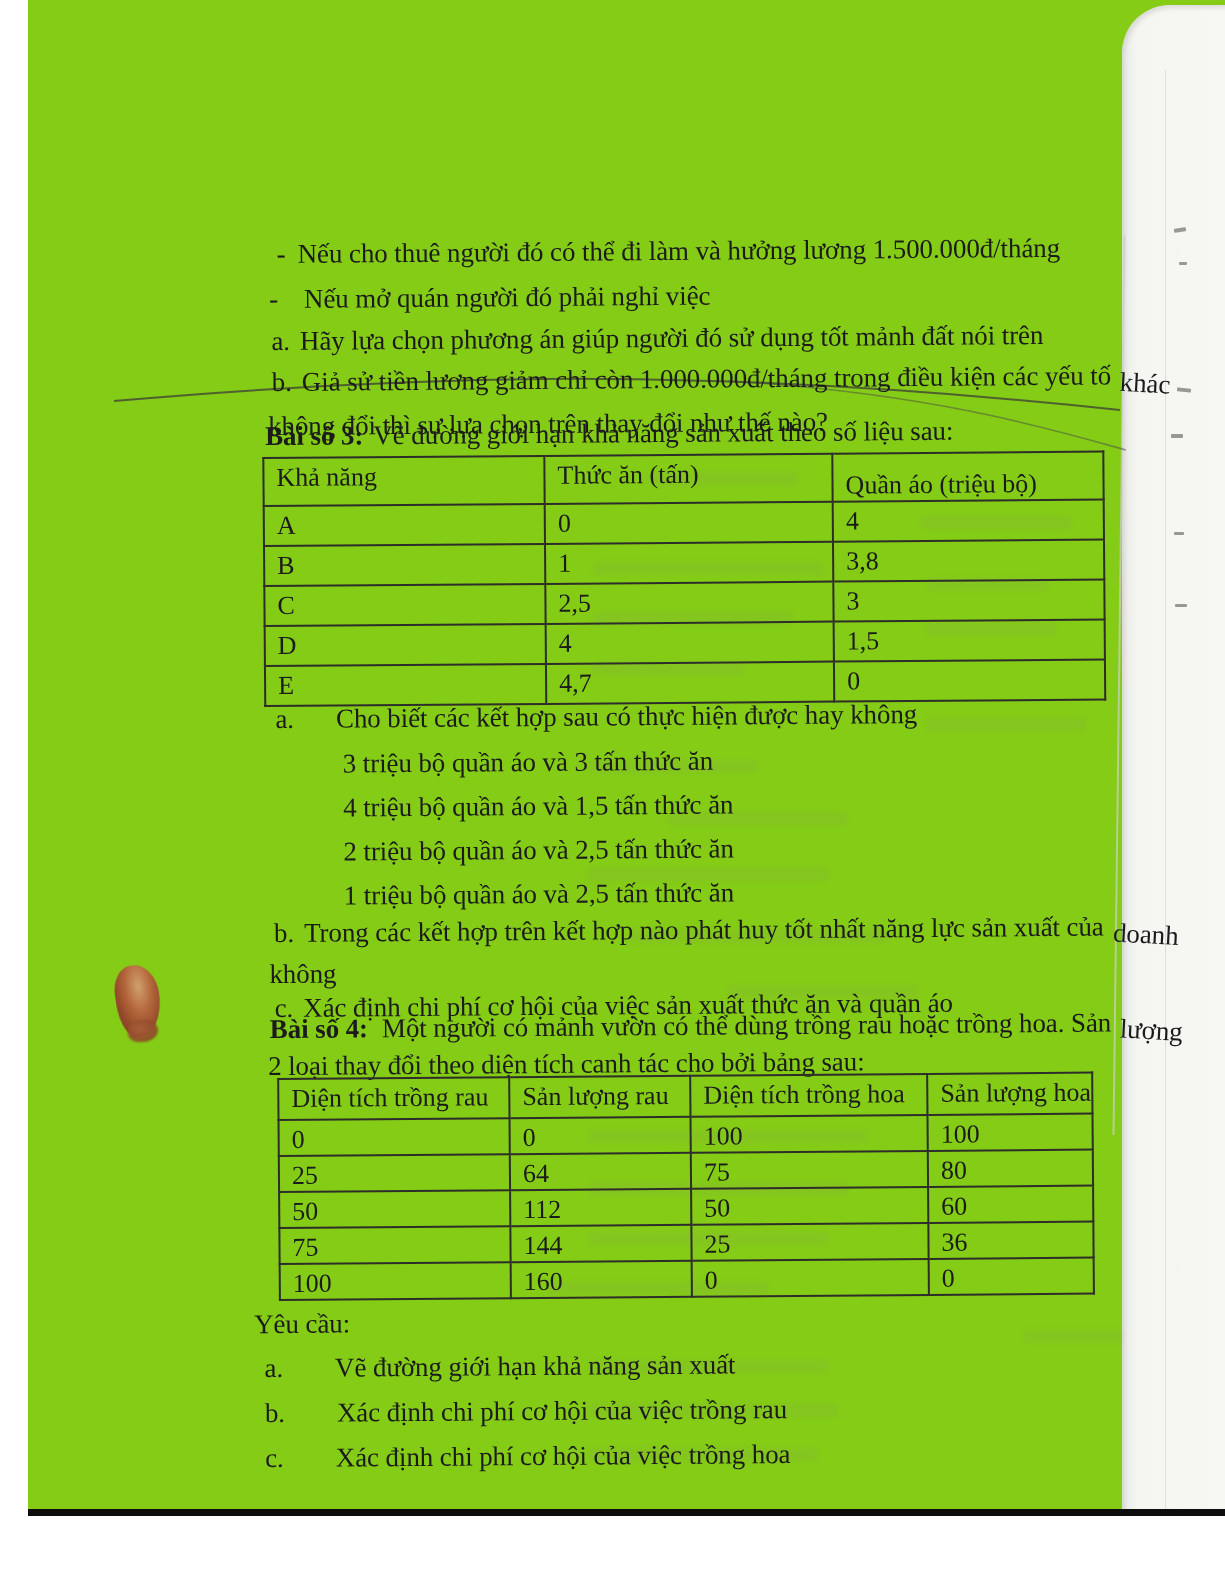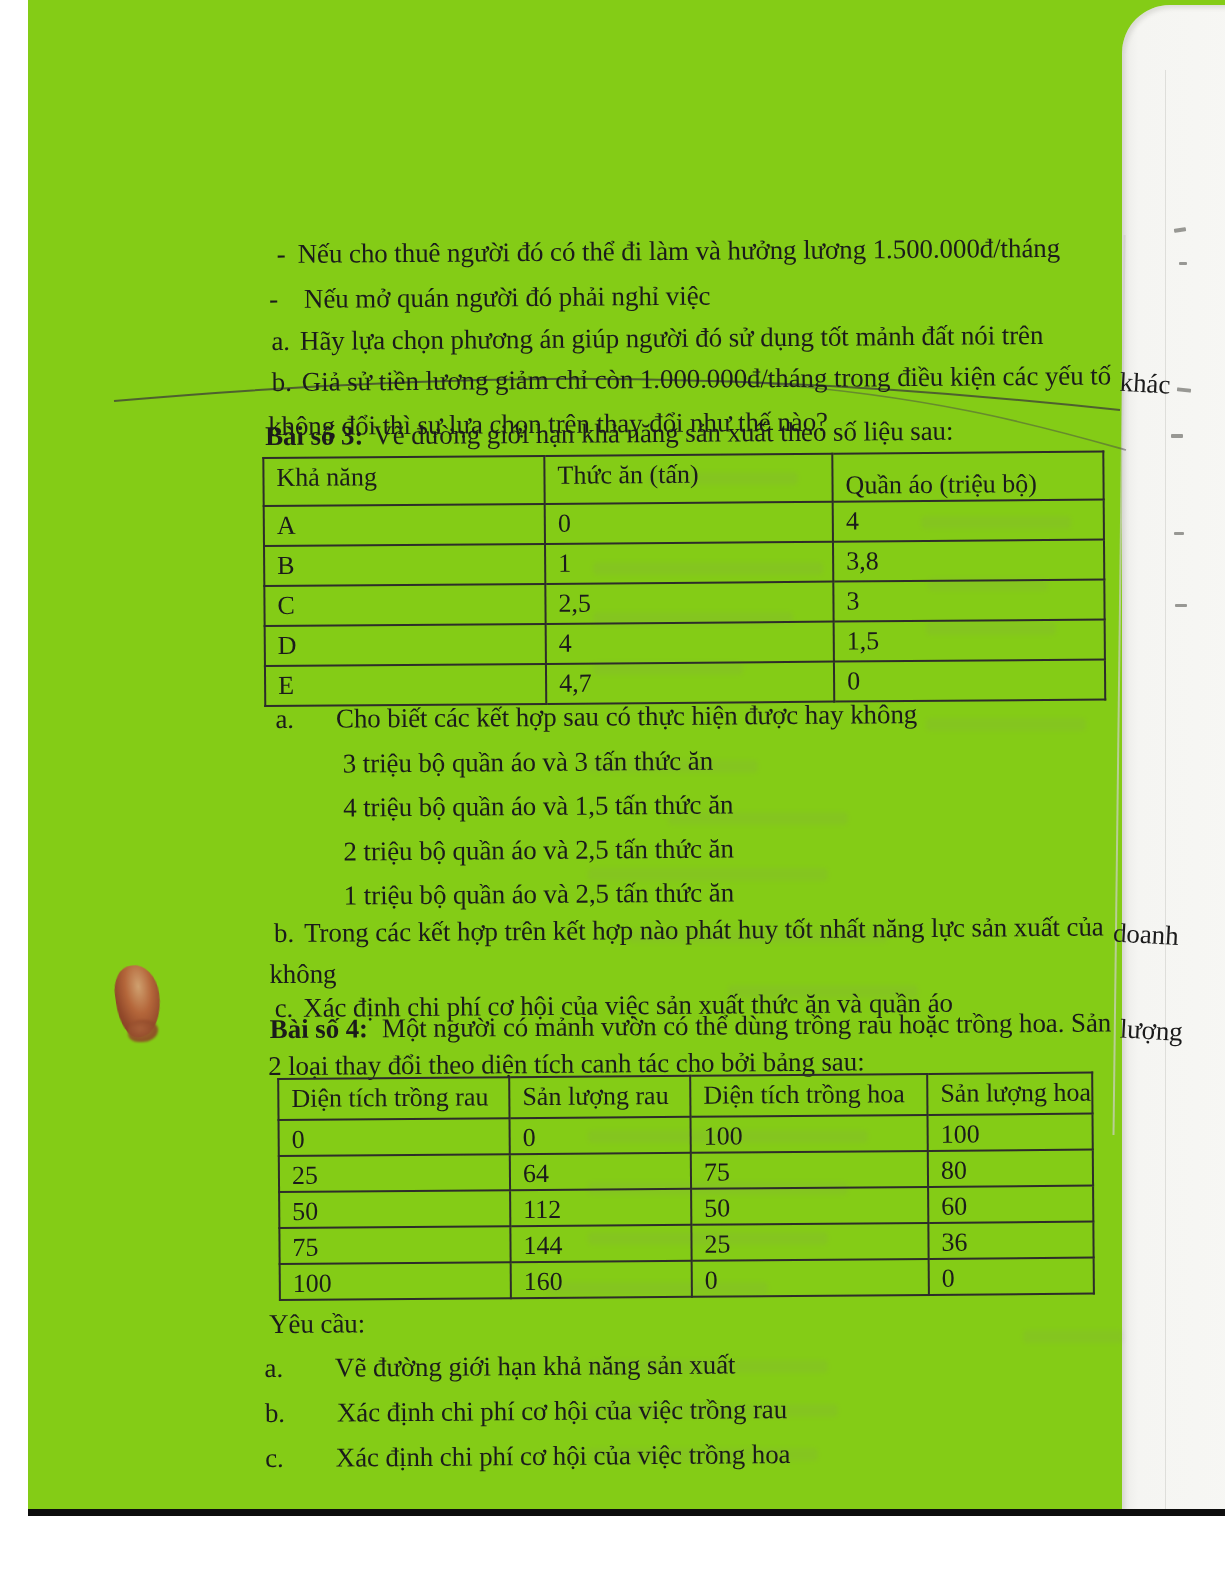--- a/index.html
+++ b/index.html
@@ -261,21 +261,21 @@
       </tr>
       <tr>
         <td>100</td>
         <td>160</td>
         <td>0</td>
         <td>0</td>
       </tr>
     </tbody>
       </table>
 
-    <div class="line" style="left:237px;top:1308px">
+    <div class="line" style="left:222px;top:1308px">
       <span>Yêu cầu:</span>
     </div>
     <div class="line" style="left:232px;top:1352px">
       <span class="mk" style="margin-right:52px">a.</span><span>Vẽ đường giới hạn khả năng sản xuất</span>
     </div>
     <div class="line" style="left:232px;top:1397px">
       <span class="mk" style="margin-right:52px">b.</span><span>Xác định chi phí cơ hội của việc trồng rau</span>
     </div>
     <div class="line" style="left:232px;top:1442px">
       <span class="mk" style="margin-right:52px">c.</span><span>Xác định chi phí cơ hội của việc trồng hoa</span>

